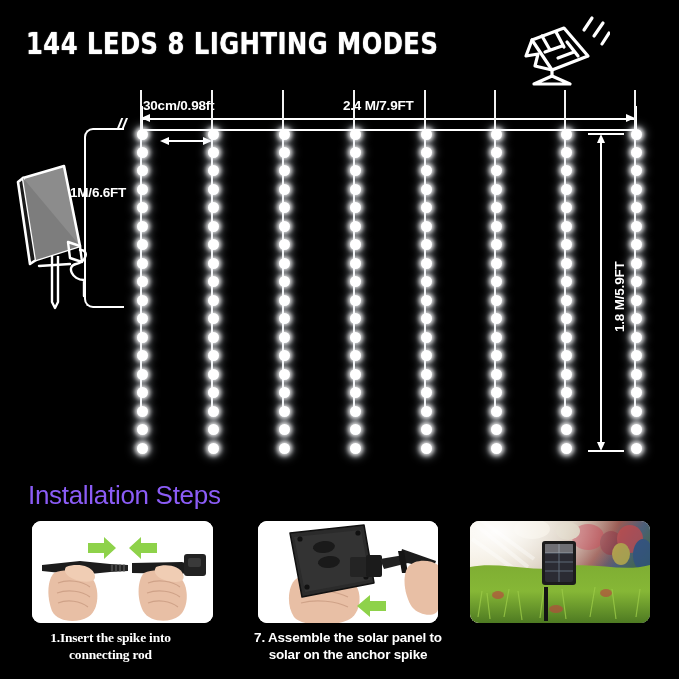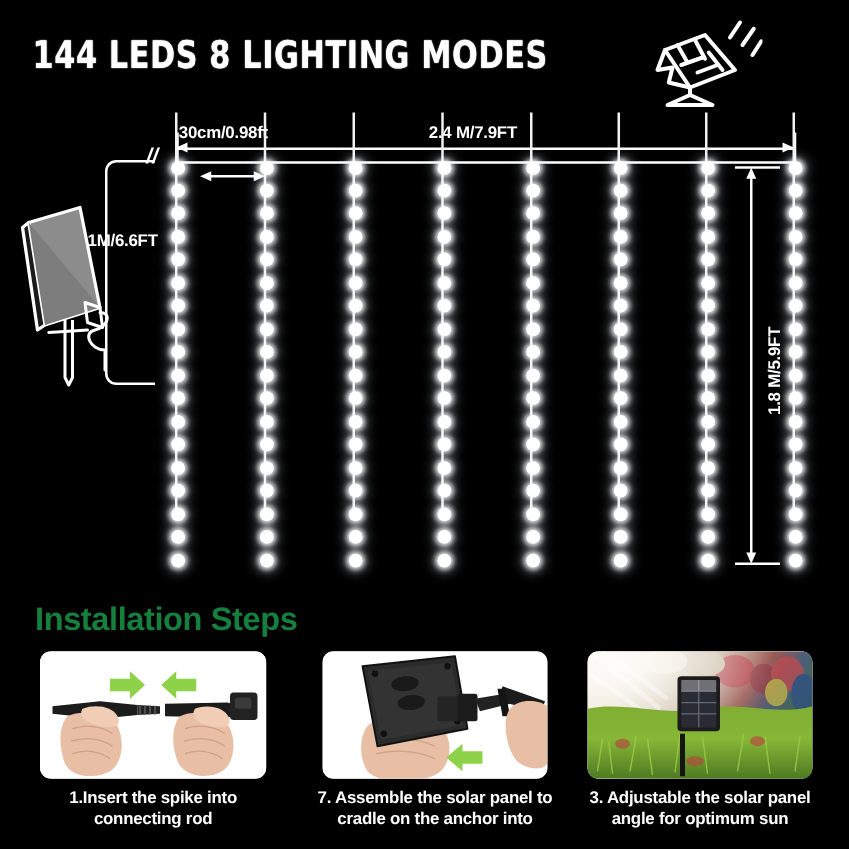--- a/index.html
+++ b/index.html
@@ -57,22 +57,22 @@
 
   
   .cable-bracket {
     position:absolute; border:2px solid #fff; border-right:none;
     border-radius:9px 0 0 9px; background:transparent;
   }
 
   
   .steps-title {
     position:absolute; left:28px; top:480px;
-    font-size:26px; font-weight:700; letter-spacing:-0.3px;
-    color:#15803d; text-shadow:0 1px 2px rgba(0,0,0,0.8);
+    font-size:26px; font-weight:400; letter-spacing:-0.3px;
+    color:#8b5cf6; text-shadow:0 1px 2px rgba(0,0,0,0.8);
   }
   .cards { position:absolute; left:0; top:521px; width:679px; height:158px; }
   .card { position:absolute; top:0; height:102px; border-radius:9px; overflow:hidden; background:#fff; }
   .caption {
     position:absolute; top:108px; text-align:center;
     font-size:13.5px; font-weight:700; line-height:1.28; color:#fff;
     letter-spacing:-0.2px;
   }
 </style>
 </head>
@@ -340,21 +340,21 @@
           <path d="M112 52 C 106 58, 104 76, 111 90 C 118 102, 138 102, 147 95 C 156 88, 157 70, 151 60 C 145 50, 124 46, 112 52 Z"></path>
           <path d="M124 46 C 134 42, 148 45, 151 53 C 154 61, 146 62, 136 60 C 126 58, 120 52, 124 46 Z" fill="#f0cdb4"></path>
         </g>
         <g stroke="#cfa288" stroke-width="1.1" fill="none">
           <path d="M116 62 C 126 58, 140 60, 148 66"></path>
           <path d="M115 72 C 126 68, 140 70, 148 76"></path>
           <path d="M116 82 C 126 78, 138 80, 146 86"></path>
         </g>
       </svg>
     </div>
-    <div class="caption" style="left:32px; width:181px;">
+    <div class="caption" style="left:20px; width:181px;font-family:Liberation Serif, serif;">
       <span>1.Insert the spike into</span><br>
       <span>connecting rod</span>
     </div>
 
     <div class="card" style="left:258px; width:180px;">
       <svg width="180" height="102" viewBox="0 0 180 102">
         <rect width="180" height="102" fill="#ffffff"></rect>
 
         <g fill="#e8bfa5">
           <path d="M38 58 C 30 64, 28 84, 36 96 C 44 106, 78 106, 92 98 C 104 90, 104 70, 96 62 C 86 52, 50 50, 38 58 Z"></path>
@@ -385,21 +385,21 @@
 
         <path d="M128 80 L112 80 L112 74 L99 85 L112 96 L112 90 L128 90 Z" fill="#8ed24a"></path>
 
         <g fill="#e8bfa5">
           <path d="M150 46 C 144 54, 146 74, 154 86 C 162 96, 180 96, 180 88 L180 44 C 172 38, 156 38, 150 46 Z"></path>
         </g>
       </svg>
     </div>
     <div class="caption" style="left:248px; width:200px;">
       <span>7. Assemble the solar panel to</span><br>
-      <span>cradle on the anchor into</span>
+      <span>solar on the anchor spike</span>
     </div>
 
     <div class="card" style="left:470px; width:180px;">
       <svg width="180" height="102" viewBox="0 0 180 102">
         <defs>
           <linearGradient id="sky3" x1="0" y1="0" x2="1" y2="0.4">
             <stop offset="0" stop-color="#f3ead8"></stop>
             <stop offset="0.25" stop-color="#e8ddc6"></stop>
             <stop offset="0.5" stop-color="#c9b9a4"></stop>
             <stop offset="0.72" stop-color="#9a5a52"></stop>
@@ -461,18 +461,17 @@
             <line x1="75" y1="32" x2="103" y2="32"></line>
             <line x1="75" y1="41" x2="103" y2="41"></line>
             <line x1="75" y1="50" x2="103" y2="50"></line>
             <line x1="89" y1="23" x2="89" y2="61"></line>
           </g>
           <rect x="75" y="23" width="28" height="9" fill="#ffffff" opacity="0.32"></rect>
         </g>
       </svg>
     </div>
     <div class="caption" style="left:462px; width:196px;">
-      <span>3. Adjustable the solar panel</span><br>
-      <span>angle for optimum sun</span>
+      <br>
     </div>
 
   </div>
 </div>
 
 </body></html>

